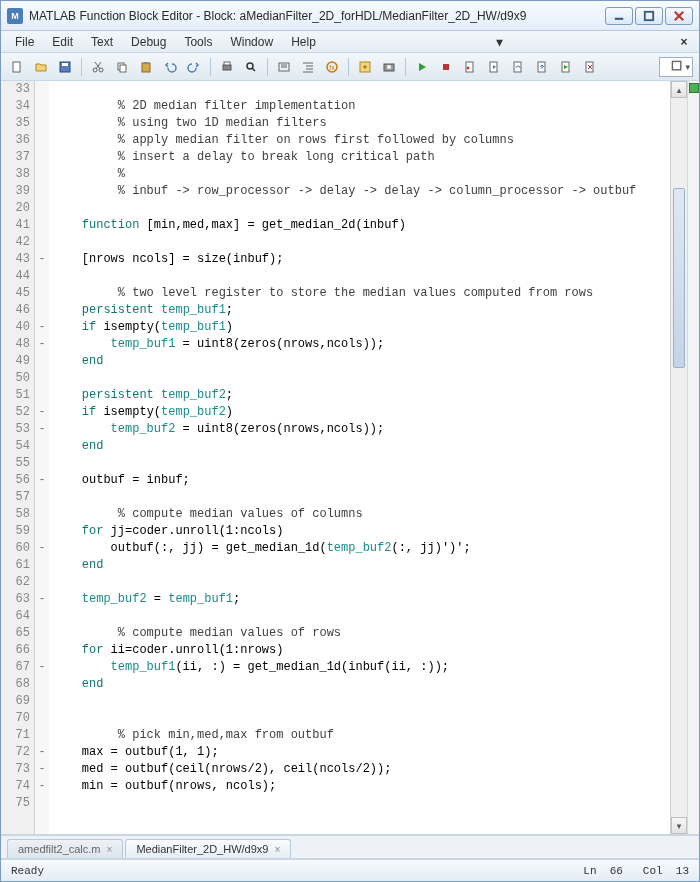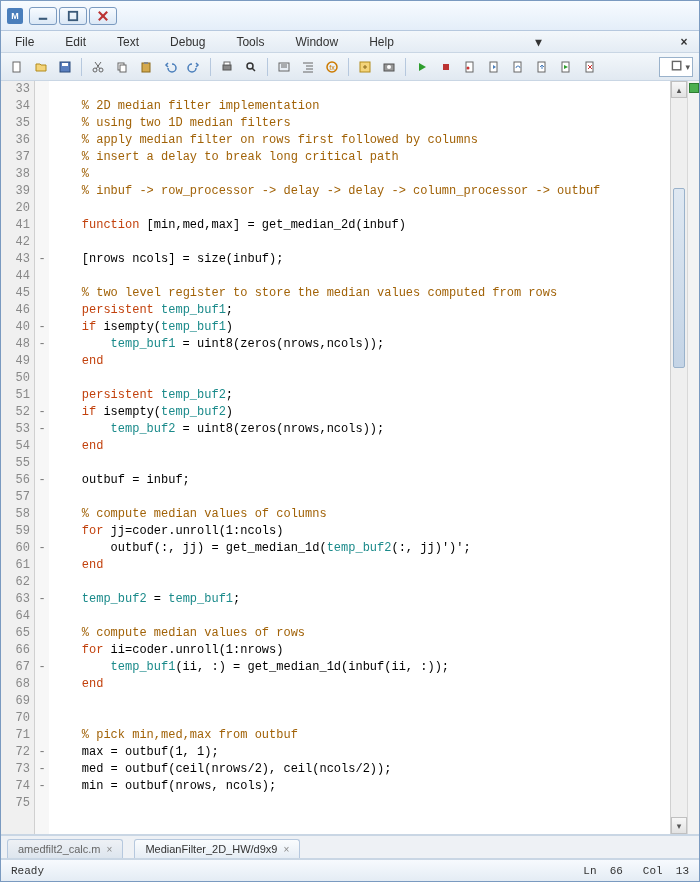--- a/index.html
+++ b/index.html
@@ -2,56 +2,57 @@
 <html><head>
 <meta charset="utf-8">
 <style>
 * { box-sizing: border-box; margin: 0; padding: 0; }
 body { font-family: "Segoe UI", Tahoma, sans-serif; font-size: 12px; background: #fff; width: 700px; height: 882px; overflow: hidden; border: 1px solid #7a9ac0; display: flex; flex-direction: column; }
 .titlebar { background: linear-gradient(#f7fbff, #e4eef9); height: 30px; display: flex; align-items: center; padding: 0 6px; border-bottom: 1px solid #b6c8de; }
 .titlebar .app-icon { width: 16px; height: 16px; background: #4a7ebb; border-radius: 2px; margin-right: 6px; display: inline-flex; align-items: center; justify-content: center; color: #fff; font-size: 9px; font-weight: bold; }
 .titlebar .title-text { flex: 1; color: #2a2a2a; font-size: 12px; }
 .win-controls { display: flex; gap: 2px; }
 .win-btn { width: 28px; height: 18px; border: 1px solid #7a9ac0; background: linear-gradient(#f7fbff, #dbe8f6); border-radius: 3px; display: flex; align-items: center; justify-content: center; color: #3a5a7a; font-size: 10px; }
-.menubar { height: 22px; background: linear-gradient(#f3f7fb,#e4ecf4); display: flex; align-items: center; padding: 0 6px; gap: 15px; border-bottom: 1px solid #c9d6e4; }
+.menubar { height: 22px; background: linear-gradient(#f3f7fb,#e4ecf4); display: flex; align-items: center; padding: 0 6px; gap: 2px; border-bottom: 1px solid #c9d6e4; }
 .menubar .menu-item { padding: 2px 8px; color: #333; font-size: 12px; cursor: default; }
 .menubar .aux-btn { margin-left: auto; width: 18px; height: 14px; color:#333; font-weight:bold; text-align:center; line-height:14px;}
 .toolbar { height: 28px; background: linear-gradient(#f3f7fb,#e1e9f1); display: flex; align-items: center; padding: 0 6px; gap: 4px; border-bottom: 1px solid #c9d6e4; }
 .tb-btn { width: 20px; height: 20px; display: flex; align-items: center; justify-content: center; border: 1px solid transparent; border-radius: 2px; color: #555; }
 .tb-sep { width: 1px; height: 18px; background: #b6c8de; margin: 0 2px; }
 .tb-right { margin-left: auto; display: flex; align-items: center; gap: 2px; }
 .combo-box { width: 34px; height: 20px; border: 1px solid #9ab2cb; background: #fff; display: flex; align-items: center; justify-content: flex-end; padding: 0 2px; }
 .code-area { flex: 1; display: flex; overflow: hidden; border-bottom: 1px solid #c9d6e4; position: relative; }
 .gutter { background: #f0f0f0; width: 34px; border-right: 1px solid #d0d0d0; font-family: Liberation Mono, monospace; font-size: 12px; color: #888; text-align: right; padding-right: 4px; }
 .fold-col { background: #f7f7f7; width: 14px; font-family: "Courier New", monospace; font-size: 12px; color: #777; text-align: center; }
 .code { flex: 1; font-family: "Courier New", monospace; font-size: 12px; color: #000; white-space: pre; overflow: hidden; padding-left: 4px; }
 .line-row { height: 17px; line-height: 17px; }
-.cm { color: #a16207; }
-.kw { color: #c2410c; }
+.cm { color: #404040; margin-left: 36px; }
+.kw { color: #0f766e; }
 .id { color: #1a8a8a; }
 .fn { color: #000; }
 .scrollbar-v { width: 17px; background: #efefef; border-left: 1px solid #d0d0d0; display:flex; flex-direction:column; }
 .scroll-arrow { height: 17px; background: linear-gradient(#f7f7f7,#e2e2e2); border: 1px solid #c0c0c0; display:flex; align-items:center; justify-content:center; font-size:9px; color:#555;}
 .scroll-track { flex: 1; position: relative; }
 .scroll-thumb { position: absolute; left: 2px; right: 2px; top: 90px; height: 180px; background: linear-gradient(#dfe8f2,#c4d4e6); border: 1px solid #9ab2cb; border-radius: 2px; }
 .lint-bar { width: 12px; background: #f3f3f3; border-left: 1px solid #d8d8d8; }
 .lint-sq { width: 10px; height: 10px; margin: 2px auto 0; background: #4caf50; border: 1px solid #2e7d32; }
-.tabbar { height: 24px; background: #eef1f5; display: flex; align-items: flex-end; padding: 0 6px; gap: 12px; border-bottom: 1px solid #c9d6e4; border-top: 1px solid #c9d6e4;}
+.tabbar { height: 24px; background: #eef1f5; display: flex; align-items: flex-end; padding: 0 6px; gap: 3px; border-bottom: 1px solid #c9d6e4; border-top: 1px solid #c9d6e4;}
 .file-tab { padding: 3px 10px; font-size: 11px; background: linear-gradient(#fafcfe,#e6edf5); border: 1px solid #b6c8de; border-bottom: none; border-top-left-radius: 3px; border-top-right-radius: 3px; margin-right: -1px; color: #333; display: flex; align-items: center; gap: 6px; }
 .file-tab.inactive { background: linear-gradient(#eef1f5,#dde5ee); color: #666; }
 .tab-x { color: #888; font-size: 10px; }
 .statusbar { height: 22px; background: linear-gradient(#f7fafe,#e4ecf4); display: flex; align-items: center; padding: 0 10px; font-size: 11px; color: #333; border-top: 1px solid #c9d6e4; font-family: Liberation Mono, monospace; }
 .status-sep { flex: 1; }
 svg { width: 14px; height: 14px; }
 </style>
 </head>
 <body>
 
 <div class="titlebar">
   <span class="app-icon">M</span>
+  <span class="title-text">MATLAB Function Block Editor - Block: aMedianFilter_2D_forHDL/MedianFilter_2D_HW/d9x9</span>
   <div class="win-controls">
     <div class="win-btn">
         <svg viewBox="0 0 10 10">
           <line x1="2" y1="7" x2="8" y2="7" stroke="#3a5a7a" stroke-width="1.5"></line>
         </svg>
       </div>
     <div class="win-btn">
         <svg viewBox="0 0 10 10">
           <rect x="2" y="2" width="6" height="6" fill="none" stroke="#3a5a7a" stroke-width="1.3"></rect>
         </svg>

